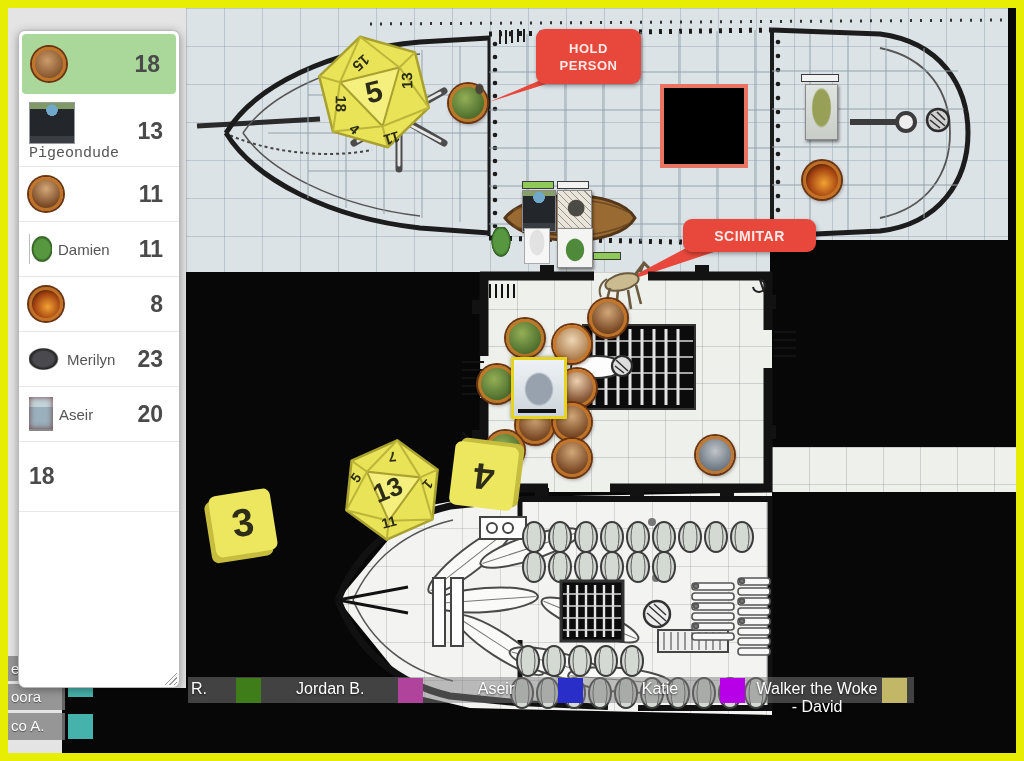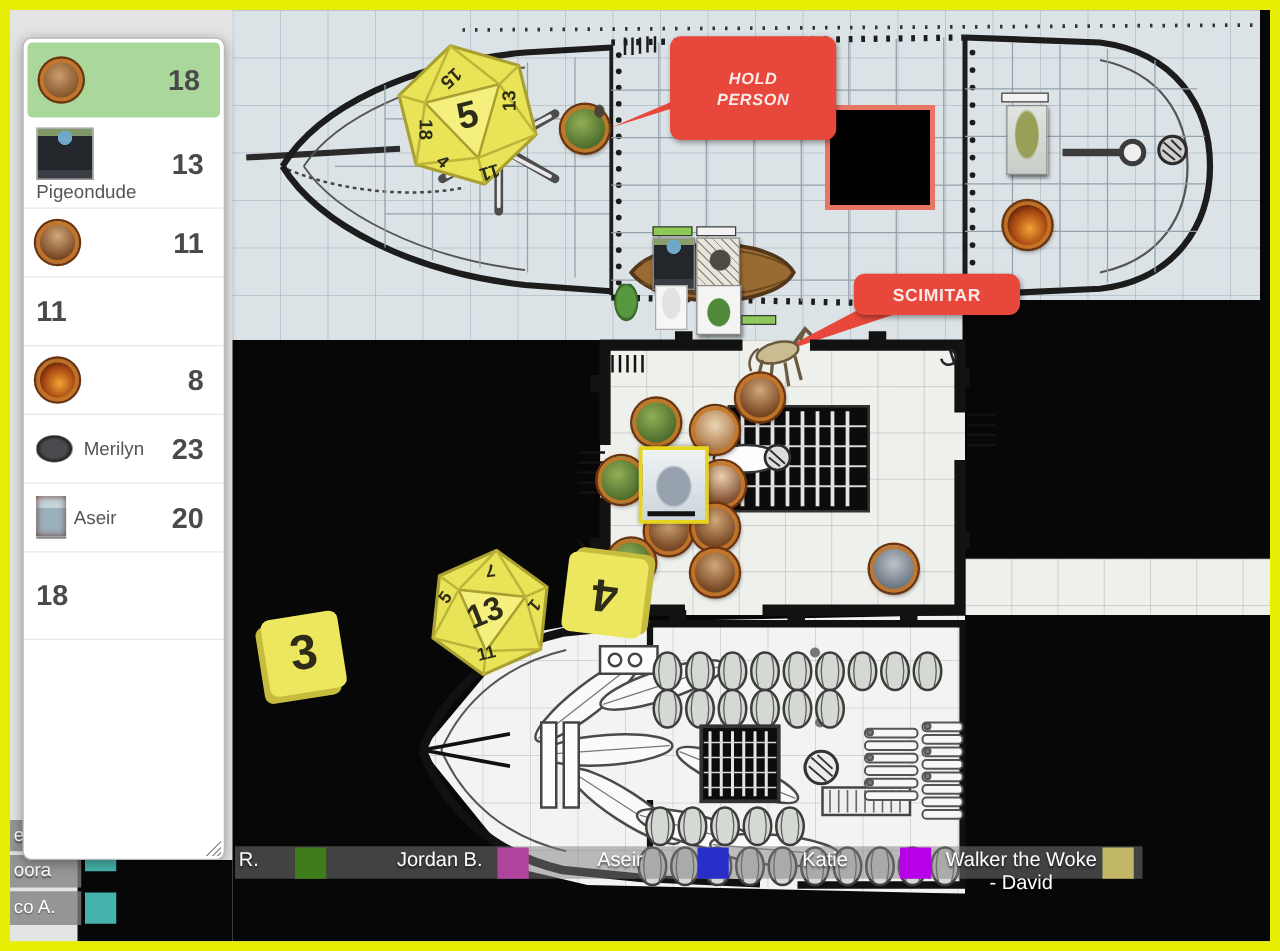--- a/index.html
+++ b/index.html
@@ -49,42 +49,42 @@
   .sel-tok{position:absolute;z-index:12;width:50px;height:56px;border:3px solid #e6d51f;
     background:radial-gradient(ellipse at 50% 52%,#98a2ae 0 36%,transparent 42%),
       linear-gradient(#eef2f5,#ccd5db);box-shadow:0 0 4px rgba(0,0,0,.4);}
   .hpbar{position:absolute;left:4px;bottom:3px;width:38px;height:4px;background:#111;}
   .fog-square{position:absolute;left:660px;top:84px;width:80px;height:76px;background:#000;
     border:4px solid #e87463;z-index:9;}
   
   .bubble{position:absolute;background:#e8483b;color:#fde9e7;font-weight:bold;
     border-radius:9px;text-align:center;z-index:30;letter-spacing:.5px;
     display:flex;align-items:center;justify-content:center;box-shadow:1px 2px 4px rgba(0,0,0,.35);}
-  .bub-hold{left:536px;top:29px;width:97px;height:47px;font-size:13px;line-height:17px;padding:18px;font-style:italic;}
+  .bub-hold{left:536px;top:29px;width:97px;height:47px;font-size:13px;line-height:17px;padding:4px;}
   .bub-scim{left:683px;top:219px;width:133px;height:33px;font-size:14px;}
   
   .tile-die{position:absolute;z-index:26;border-radius:7px;background:#ece75e;
     display:flex;align-items:center;justify-content:center;
     font-weight:bold;color:#2c2c18;}
   .tile4{left:444px;top:436px;width:64px;height:64px;font-size:37px;
     transform:rotate(187deg);box-shadow:-5px 4px 0 #c6bd3f;}
   .tile3{left:204px;top:484px;width:62px;height:62px;font-size:39px;
     transform:rotate(-9deg);box-shadow:-5px 5px 0 #c6bd3f;}
   
   .panel{position:absolute;left:18px;top:30px;width:162px;height:658px;background:#fff;
     border:1px solid #b9b9b9;border-radius:7px;z-index:50;
     box-shadow:0 2px 10px rgba(0,0,0,.35);overflow:hidden;box-sizing:border-box;}
   .panel h1{margin:0;padding:17px 0 13px 0;text-align:center;font-size:17px;color:#454545;
     border-bottom:1px solid #ddd;font-weight:bold;}
   .to-row{display:flex;align-items:center;min-height:55px;padding:4px 8px 4px 10px;
     border-bottom:1px solid #e7e7e7;box-sizing:border-box;position:relative;cursor:pointer;}
   .to-row.below{min-height:70px;}
   .to-row.active{background:#a9d89a;border-radius:4px;margin:3px;border-bottom:none;min-height:60px;}
   .to-main{flex:1;display:flex;align-items:center;gap:6px;}
-  .below .to-main{flex-direction:column;align-items:flex-start;gap:1px;}
+  .below .to-main{flex-direction:column;align-items:flex-start;gap:1px;font-family:Liberation Mono, monospace;}
   .to-name{font-size:15px;color:#555;}
   .to-num{font-size:23px;font-weight:bold;color:#4a4a4a;padding-right:8px;}
   .avatar{flex:none;}
   .a-round{width:34px;height:34px;border-radius:50%;
     box-shadow:0 0 0 2px #6d3410,inset 0 0 0 3px rgba(200,120,40,.9);}
   .a-boar{background:radial-gradient(circle at 45% 40%,#cb9c6b,#8a5a32 58%,#53300f);}
   .a-lizard{background:radial-gradient(circle at 42% 38%,#93af55,#50702f 60%,#32471c);}
   .a-gray{background:radial-gradient(circle at 50% 40%,#b9bdc1,#697079 62%,#363d46);}
   .a-dwarf{background:radial-gradient(circle at 50% 35%,#d2a878,#7c4c28 60%,#42250f);}
   .a-fire{background:radial-gradient(circle at 55% 58%,#f2a233,#a34311 48%,#2d1007 78%);}
@@ -101,21 +101,21 @@
     background:radial-gradient(ellipse at 55% 60%,#b89858 0 42%,#7a5f30 56%,transparent 62%);}
   .resize-handle{position:absolute;right:2px;bottom:2px;width:14px;height:14px;cursor:nwse-resize;
     background:repeating-linear-gradient(135deg,transparent 0 2px,#9a9a9a 2px 3px);
     clip-path:polygon(100% 0,100% 100%,0 100%);}
   
   .namebar{position:absolute;background:rgba(125,125,125,.5);z-index:45;color:#fff;
     font-size:16px;text-shadow:0 1px 2px rgba(0,0,0,.65);}
   .main-bar{left:180px;top:669px;width:726px;height:26px;}
   .main-bar span.pname{position:absolute;top:3px;white-space:normal;}
   .sq{position:absolute;width:25px;height:25px;top:1px;z-index:46;}
-  .p0{left:3px;} .p1{left:108px;width:90px;text-align:right;}
+  .p0{left:3px;} .p1{left:108px;width:90px;text-align:left;}
   .p2{left:286px;width:44px;text-align:center;} .p3{left:450px;width:44px;text-align:center;}
   .p4{left:566px;width:126px;text-align:center;line-height:18px;top:2px;}
   .s0{left:48px;} .s1{left:210px;} .s2{left:370px;} .s3{left:532px;} .s4{left:694px;}
   .left-bar{position:absolute;background:rgba(128,128,128,.78);color:#fff;z-index:40;
     font-size:15px;line-height:25px;padding-left:3px;overflow:hidden;
     text-shadow:0 1px 1px rgba(0,0,0,.5);}
   .lsq{position:absolute;width:25px;height:25px;z-index:40;}
 </style>
 </head>
 <body>
@@ -520,20 +520,24 @@
 
     <div class="to-row">
       <div class="to-main">
         <div class="avatar a-dwarf a-round"></div>
 
       </div>
       <span class="to-num">11</span>
     </div>
 
     <div class="to-row">
+      <div class="to-main">
+        <div class="avatar a-damien"></div>
+        <span class="to-name">Damien</span>
+      </div>
       <span class="to-num">11</span>
     </div>
 
     <div class="to-row">
       <div class="to-main">
         <div class="avatar a-fire a-round"></div>
 
       </div>
       <span class="to-num">8</span>
     </div>

